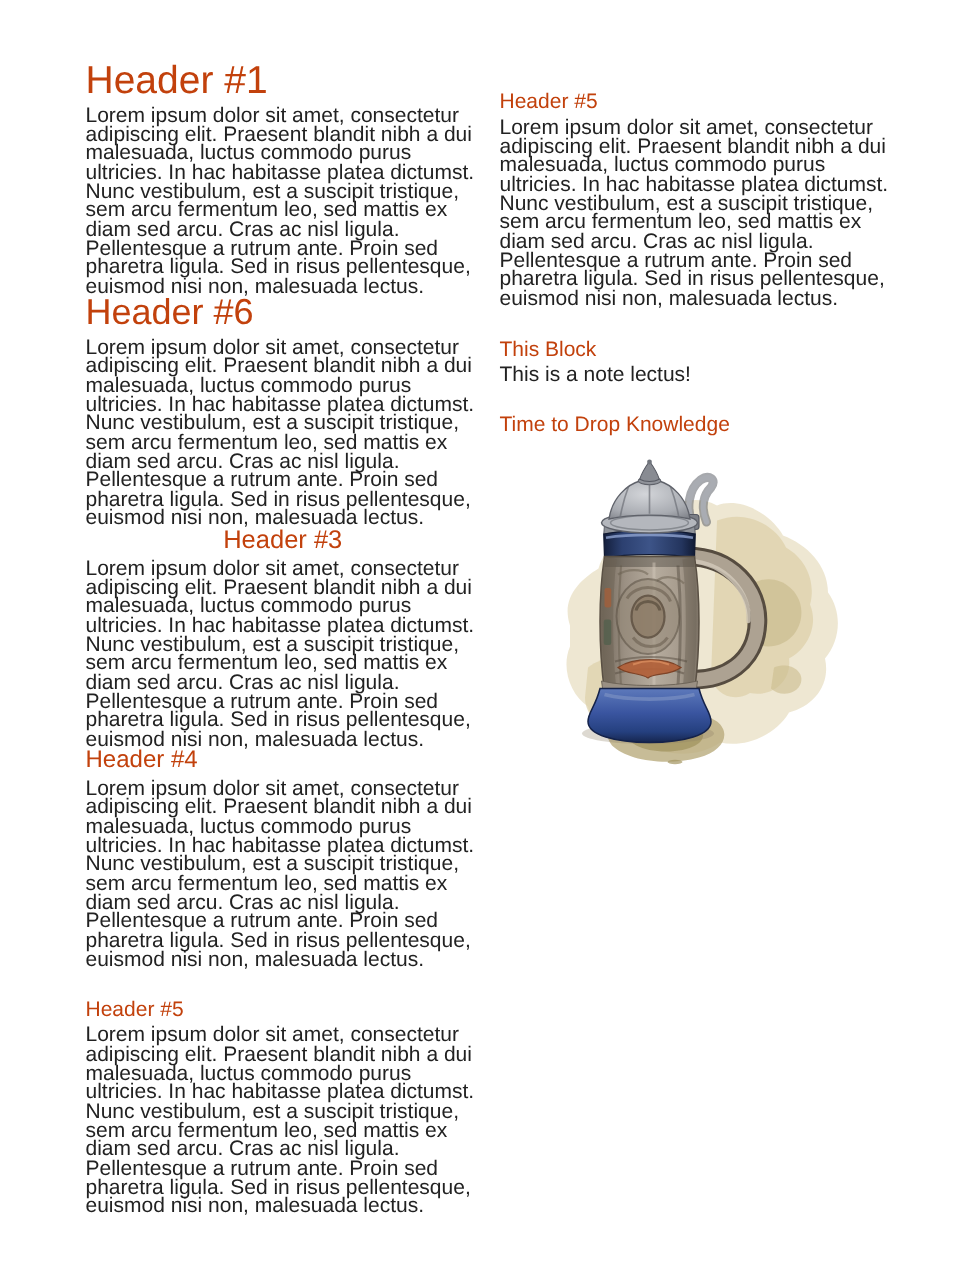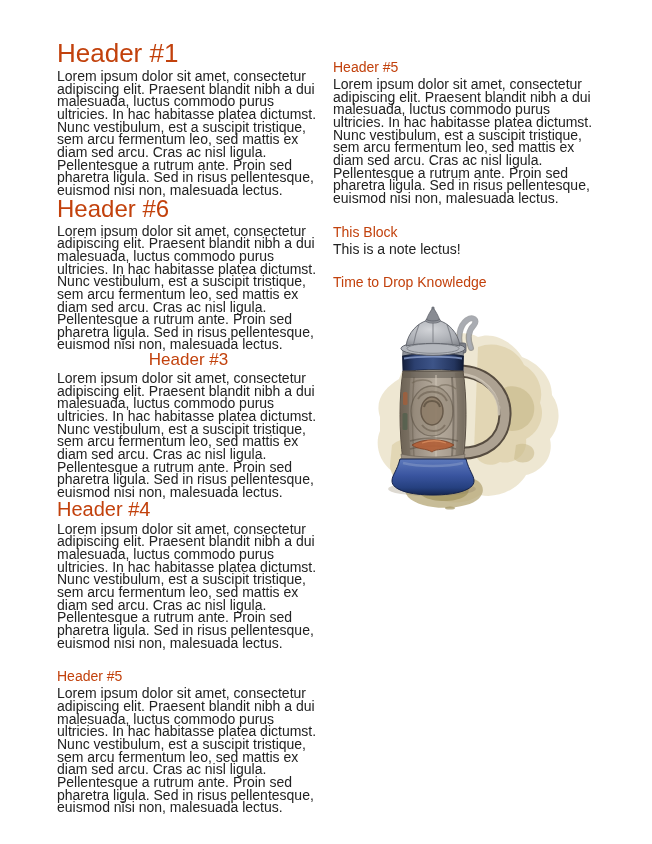--- a/index.html
+++ b/index.html
@@ -10,21 +10,21 @@
     color:#222222;
   }
   .col{position:absolute;top:40px;}
   .col-left{left:57px;width:263px;}
   .col-right{left:333px;width:270px;}
   h1,h2,h3,h4,h5{margin:0 0 4px 0;line-height:1;color:#c2410c;font-weight:400;
     font-family:"Liberation Sans","DejaVu Sans",sans-serif;}
   h1{font-size:26px;}
   h2{font-size:24px;}
   h3{font-size:17px;text-align:center;}
-  h4{font-size:20px;}
+  h4{font-size:16px;}
   h5{font-size:14px;margin-top:20px;}
   p{margin:0;font-size:14px;line-height:12.65px;color:#222222;}
   p b{font-weight:700;}
   .stein-figure{margin:10px auto 0 auto;width:204px;height:212px;padding:0;}
   .stein-figure svg{display:block;}
 </style>
 </head>
 <body>
 
 <div class="page">

